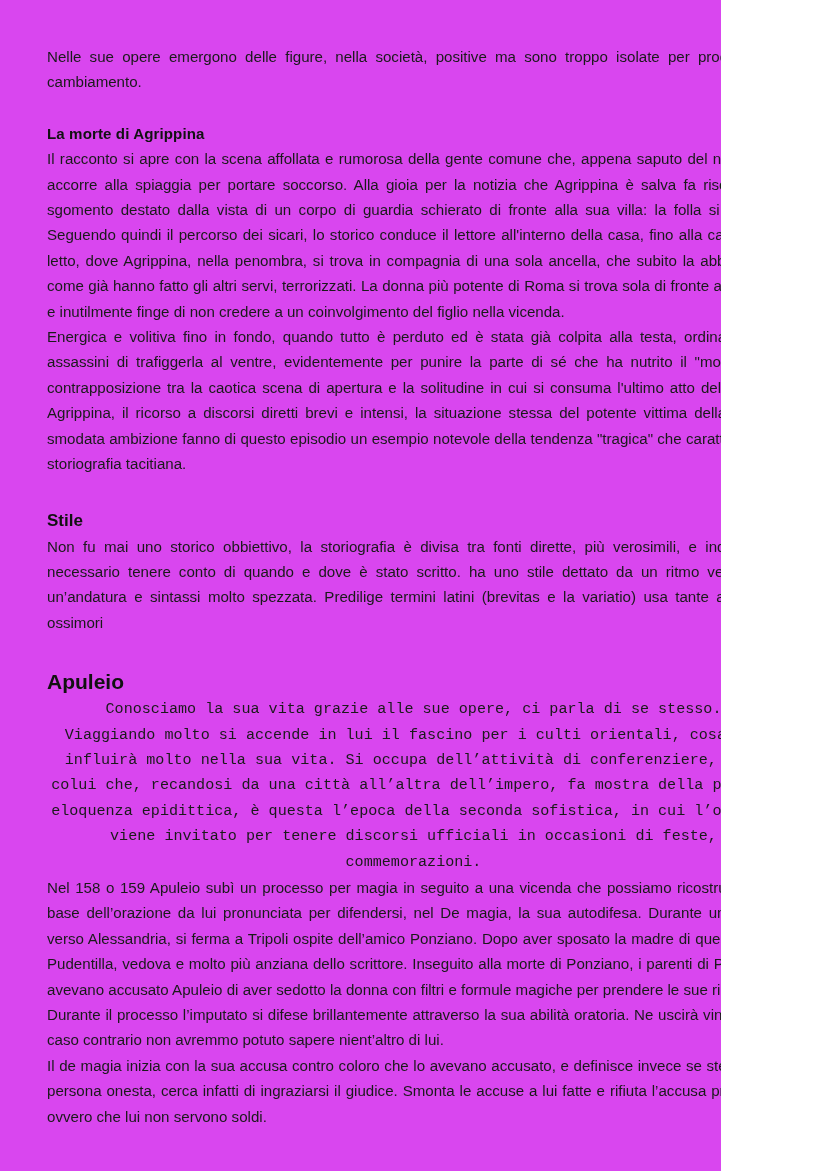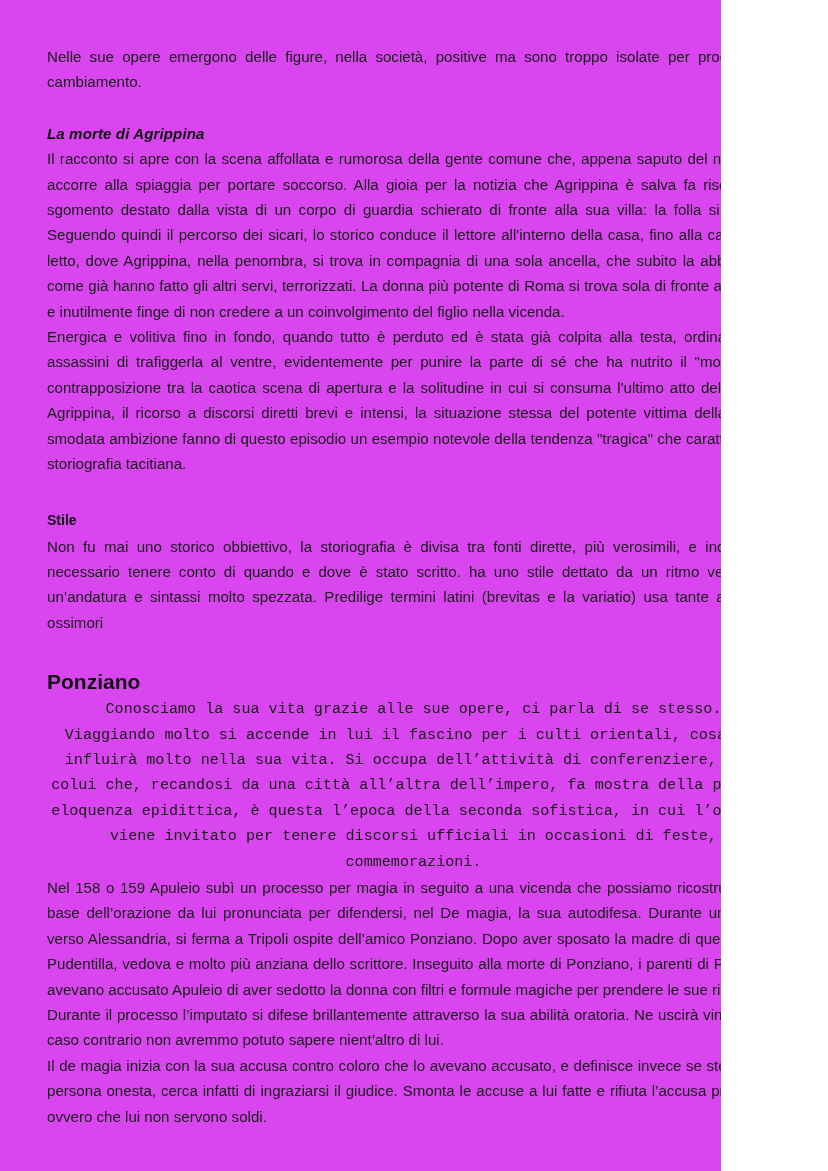--- a/index.html
+++ b/index.html
@@ -39,29 +39,28 @@
   .para.left {
     text-align: center;
     font-family: Liberation Mono, monospace;
   }
 
   
   .h-sub {
     font-size: 15.1px;
     line-height: 25.4px;
     font-weight: bold;
-    font-style: italic;
     margin: 0;
     color: #111111;
     letter-spacing: 0.1px;
   }
 
   
   .h-2 {
-    font-size: 14px;
+    font-size: 17px;
     line-height: 27px;
     font-weight: bold;
     margin: 0;
     color: #111111;
   }
 
   
   .h-1 {
     font-size: 21px;
     line-height: 30px;
@@ -87,20 +86,20 @@
     <p class="para">Il racconto si apre con la scena affollata e rumorosa della gente comune che, appena saputo del naufragio, accorre alla spiaggia per portare soccorso. Alla gioia per la notizia che Agrippina è salva fa riscontro lo sgomento destato dalla vista di un corpo di guardia schierato di fronte alla sua villa: la folla si dilegua. Seguendo quindi il percorso dei sicari, lo storico conduce il lettore all'interno della casa, fino alla camera da letto, dove Agrippina, nella penombra, si trova in compagnia di una sola ancella, che subito la abbandona, come già hanno fatto gli altri servi, terrorizzati. La donna più potente di Roma si trova sola di fronte alla morte e inutilmente finge di non credere a un coinvolgimento del figlio nella vicenda.</p>
     <p class="para">Energica e volitiva fino in fondo, quando tutto è perduto ed è stata già colpita alla testa, ordina ai suoi assassini di trafiggerla al ventre, evidentemente per punire la parte di sé che ha nutrito il "mostro". La contrapposizione tra la caotica scena di apertura e la solitudine in cui si consuma l'ultimo atto della vita di Agrippina, il ricorso a discorsi diretti brevi e intensi, la situazione stessa del potente vittima della propria smodata ambizione fanno di questo episodio un esempio notevole della tendenza "tragica" che caratterizza la storiografia tacitiana.</p>
 
     <div class="gap-lg"></div>
 
     <h2 class="h-2">Stile</h2>
     <p class="para">Non fu mai uno storico obbiettivo, la storiografia è divisa tra fonti dirette, più verosimili, e indirette. è necessario tenere conto di quando e dove è stato scritto. ha uno stile dettato da un ritmo veloce, ha un’andatura e sintassi molto spezzata. Predilige termini latini (brevitas e la variatio) usa tante antitesi e ossimori</p>
 
     <div class="gap-xl"></div>
 
-    <h1 class="h-1">Ponziano</h1>
+    <h1 class="h-1">Apuleio</h1>
     <p class="para left">Conosciamo la sua vita grazie alle sue opere, ci parla di se stesso.</p>
     <p class="para left">Viaggiando molto si accende in lui il fascino per i culti orientali, cosa che influirà molto nella sua vita. Si occupa dell’attività di conferenziere, cioè colui che, recandosi da una città all’altra dell’impero, fa mostra della propria eloquenza epidittica, è questa l’epoca della seconda sofistica, in cui l’oratore viene invitato per tenere discorsi ufficiali in occasioni di feste, commemorazioni.</p>
     <p class="para">Nel 158 o 159 Apuleio subì un processo per magia in seguito a una vicenda che possiamo ricostruire sulla base dell’orazione da lui pronunciata per difendersi, nel De magia, la sua autodifesa.  Durante un viaggio verso Alessandria, si ferma a Tripoli ospite dell’amico Ponziano. Dopo aver sposato la madre di quest’ultimo, Pudentilla, vedova e molto più anziana dello scrittore. Inseguito alla morte di Ponziano, i parenti di Pudentilla avevano accusato Apuleio di aver sedotto la donna con filtri e formule magiche per prendere le sue ricchezze. Durante il processo l’imputato si difese brillantemente attraverso la sua abilità oratoria. Ne uscirà vincitore, in caso contrario non avremmo potuto sapere nient’altro di lui.</p>
     <p class="para">Il de magia inizia con la sua accusa contro coloro che lo avevano accusato, e definisce invece se stesso una persona onesta, cerca infatti di ingraziarsi il giudice. Smonta le accuse a lui fatte e rifiuta l’accusa principale, ovvero che lui non servono soldi.</p>
 
   </div>
 </div>
 
 </body></html>

